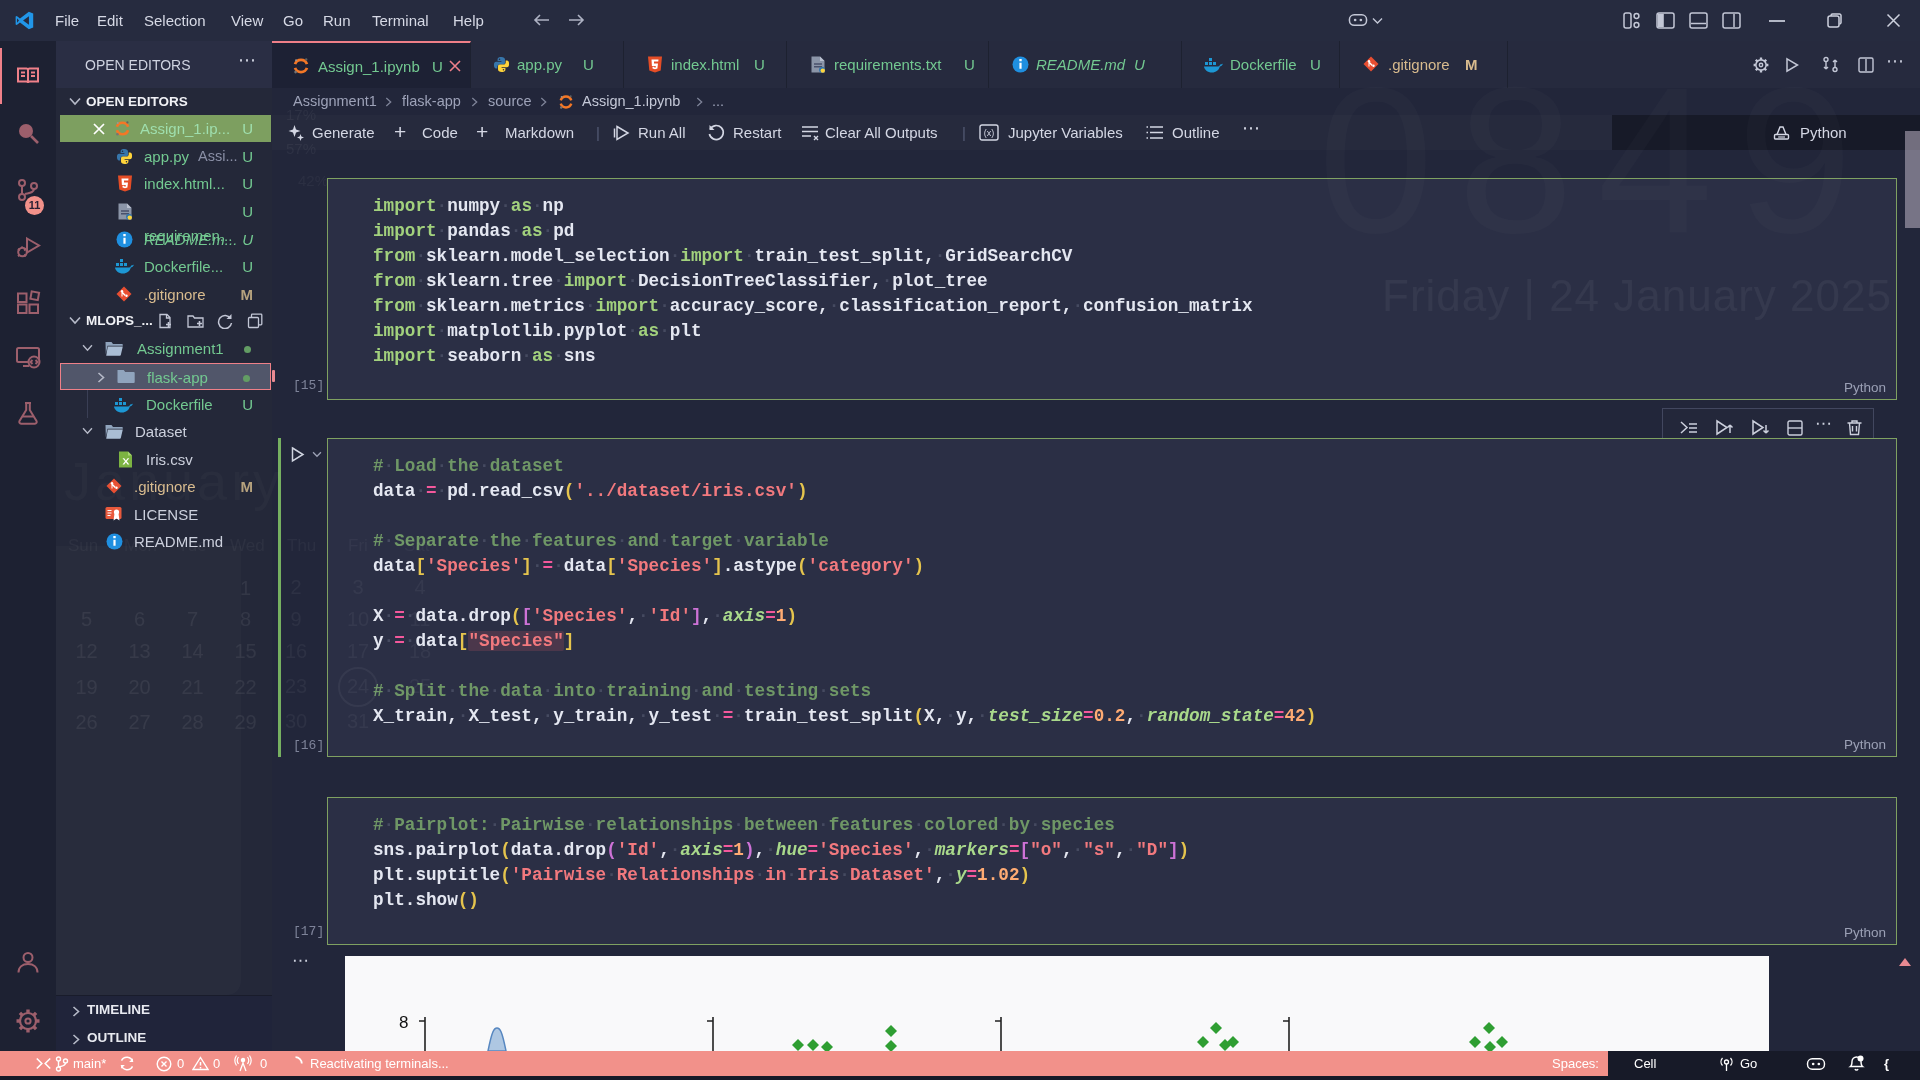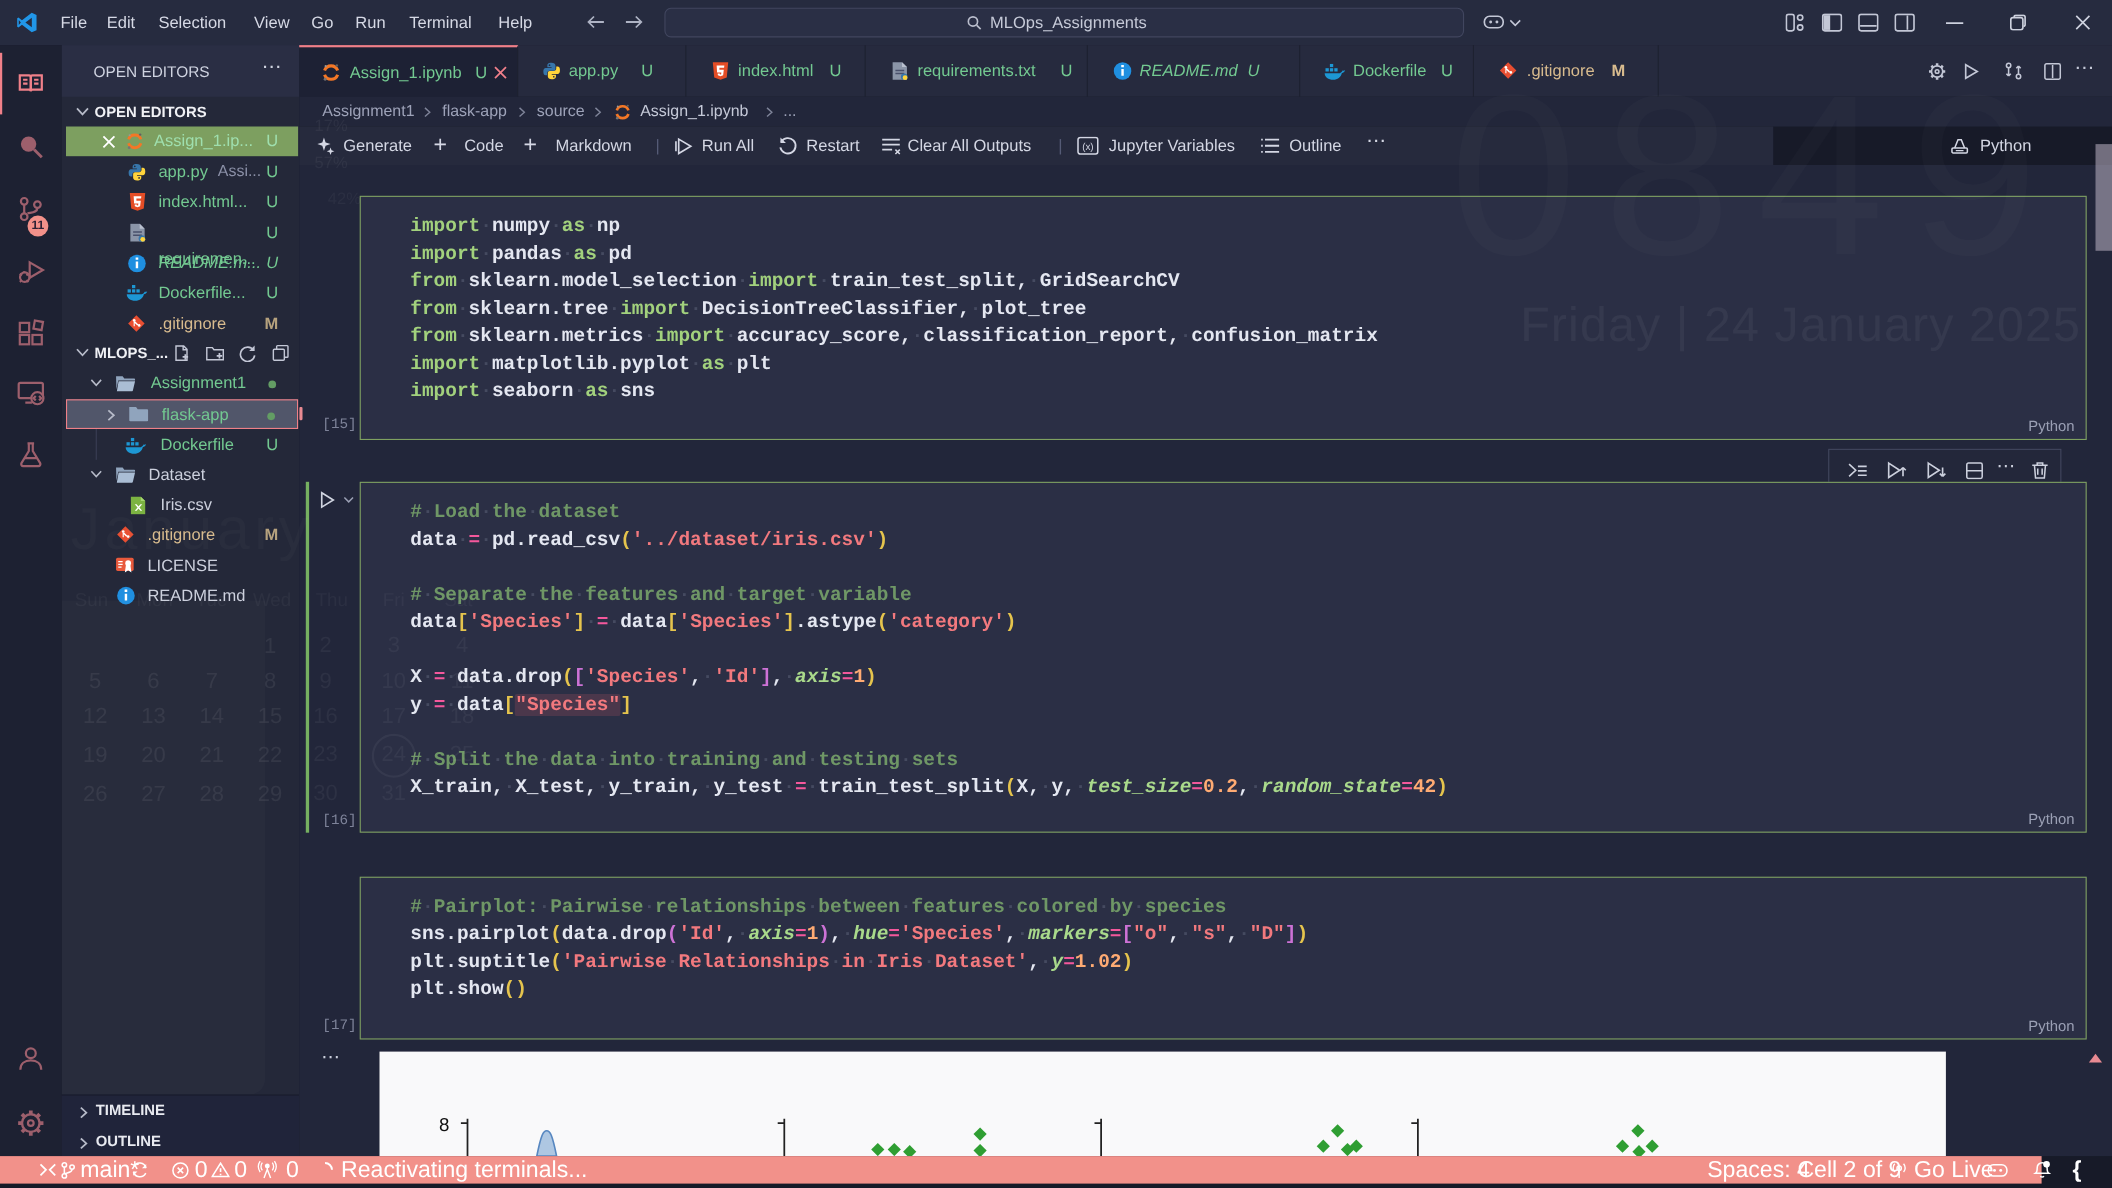--- a/index.html
+++ b/index.html
@@ -36,21 +36,21 @@
   .s { color:#f2797e; }   
   .o { color:#f4589c; }   
   .n { color:#ffab73; }   
   .b1 { color:#e5c44d; }  
   .b2 { color:#cd72d6; }  
   .i { color:#a9d98b; font-style:italic; }
   .w { color:#454a60; }   
   .pylab { position:absolute; right:10px; bottom:4px; font-size:13.5px; color:#9ba0b5; font-family:"Liberation Sans",sans-serif; }
   .exec { position:absolute; font-family:"Liberation Mono", monospace; font-size:13px; color:#7e8399; }
   
-  #status { left:0; top:1051px; width:1856px; height:25px; background:#f2918a; color:#fff; font-size:21px; line-height:25px; }
+  #status { left:0; top:1051px; width:1608px; height:25px; background:#f2918a; color:#fff; font-size:13px; line-height:25px; }
 .calrow { position:absolute; left:4px; width:220px; white-space:nowrap; font-size:20px; color:rgba(255,255,255,0.07); }
   .calrow i { display:inline-block; width:53px; text-align:center; font-style:normal; }
   .ecal { position:absolute; left:-7px; width:260px; font-size:20px; color:rgba(255,255,255,0.05); z-index:6; white-space:nowrap; }
   .ecal i { display:inline-block; width:62px; text-align:center; font-style:normal; }
   svg { display:block; }
 </style>
 </head>
 <body>
 <div class="abs" id="titlebar">
   <svg class="abs" style="left:15px;top:11px" width="19" height="19" viewBox="0 0 24 24">
@@ -63,27 +63,20 @@
   <span class="menu" style="left:283px">Go</span>
   <span class="menu" style="left:323px">Run</span>
   <span class="menu" style="left:372px">Terminal</span>
   <span class="menu" style="left:453px">Help</span>
   <svg class="abs" style="left:533px;top:12px" width="18" height="16" viewBox="0 0 18 16">
       <path stroke="#aeb3c4" stroke-width="1.6" fill="none" d="M16 8 H2 M7 3 L2 8 L7 13"></path>
     </svg>
   <svg class="abs" style="left:567px;top:12px" width="18" height="16" viewBox="0 0 18 16">
       <path stroke="#aeb3c4" stroke-width="1.6" fill="none" d="M2 8 H16 M11 3 L16 8 L11 13"></path>
     </svg>
-  <div class="abs" style="left:604px;top:7px;width:727px;height:27px;background:#2a2f45;border:1px solid #41465f;border-radius:6px;">
-    <svg class="abs" style="left:273px;top:5px" width="16" height="16" viewBox="0 0 16 16">
-        <circle cx="6.5" cy="6.5" r="4.2" stroke="#b9bdcc" stroke-width="1.5" fill="none"></circle>
-        <path stroke="#b9bdcc" stroke-width="1.5" d="M9.8 9.8 L13.5 13.5"></path>
-      </svg>
-    <span class="abs" style="left:295px;top:3px;font-size:15px;color:#c6cad8;line-height:20px;">MLOps_Assignments</span>
-  </div>
   <svg class="abs" style="left:1348px;top:11px" width="20" height="19" viewBox="0 0 20 20">
       <rect x="1" y="4" width="18" height="11" rx="5" stroke="#c3c7d6" stroke-width="1.6" fill="none"></rect>
       <circle cx="7" cy="9.5" r="1.4" fill="#c3c7d6"></circle>
       <circle cx="13" cy="9.5" r="1.4" fill="#c3c7d6"></circle>
     </svg>
   <svg class="abs" style="left:1372px;top:17px" width="11" height="8" viewBox="0 0 11 8">
       <path stroke="#c3c7d6" stroke-width="1.4" fill="none" d="M1 1.5 L5.5 6 L10 1.5"></path>
     </svg>
   <svg class="abs" style="left:1623px;top:12px" width="18" height="17" viewBox="0 0 18 17">
       <rect x="1" y="1" width="7" height="15" rx="2" stroke="#c3c7d6" stroke-width="1.5" fill="none"></rect>

